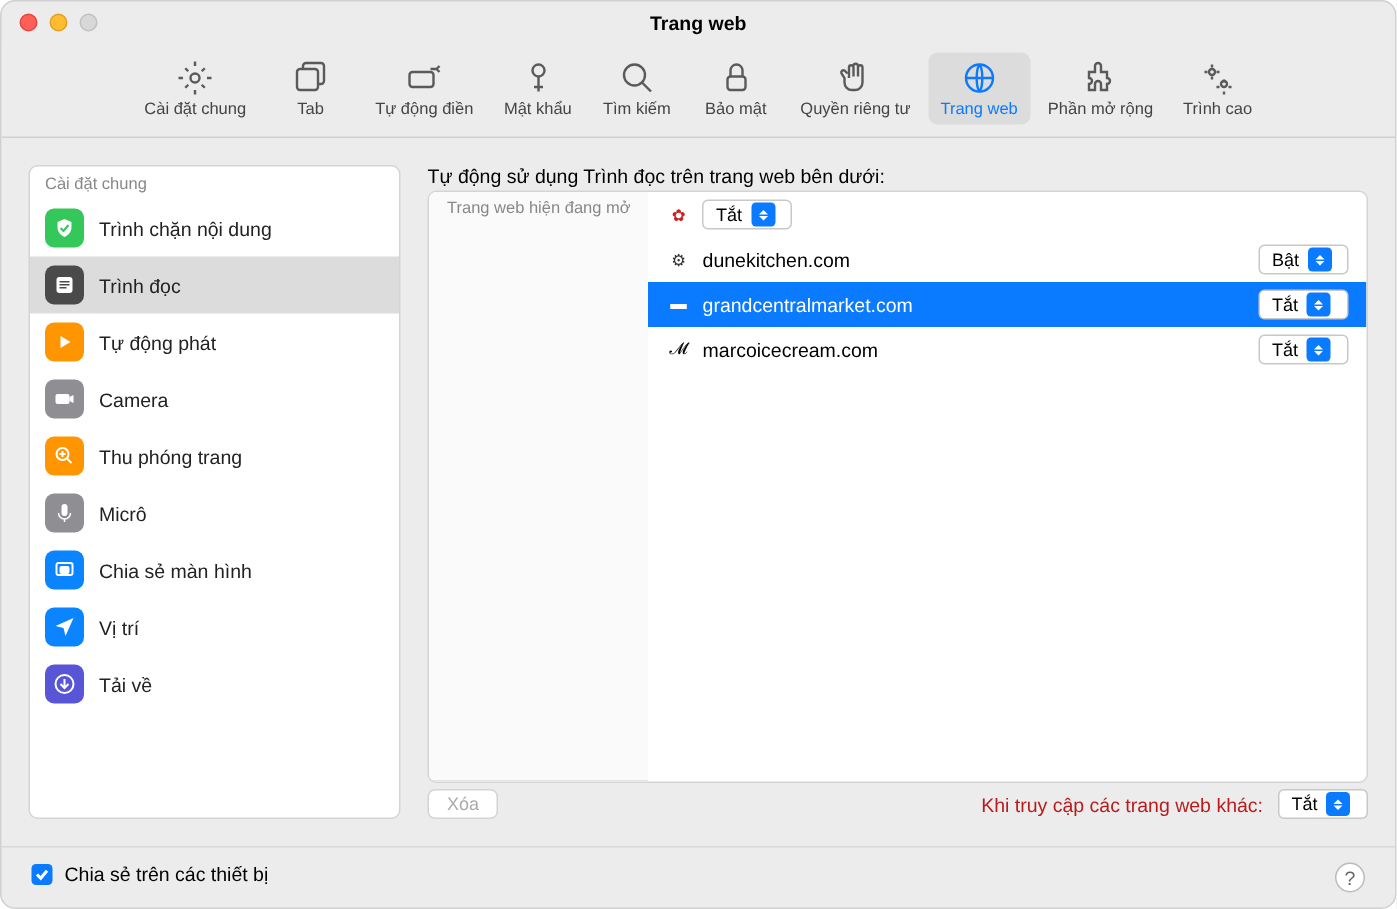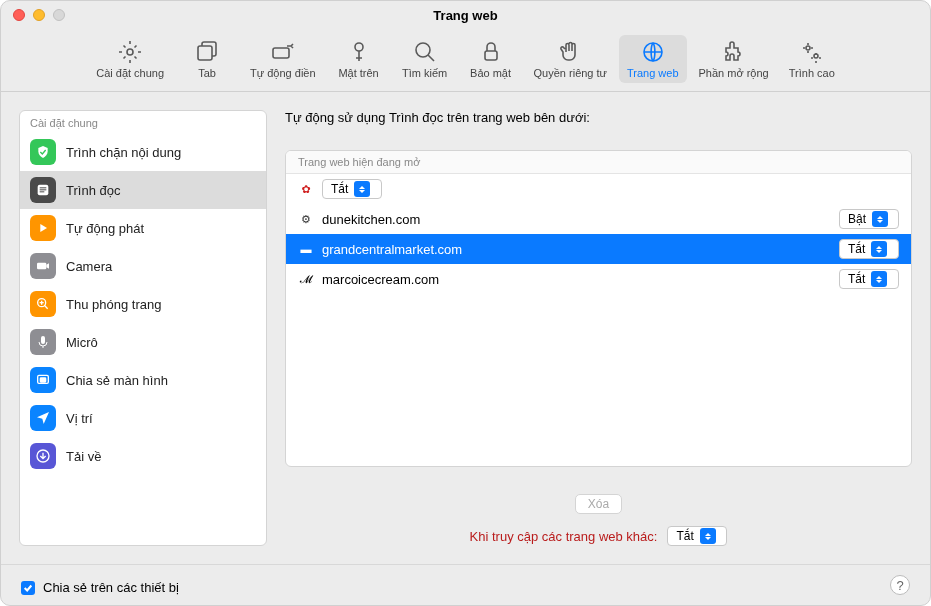--- a/index.html
+++ b/index.html
@@ -22,37 +22,37 @@
 .tlabel { font-size: 11px; color: #444; white-space: nowrap; }
 .content { flex: 1; display: flex; padding: 18px; gap: 18px; background: #ececec; overflow: hidden; }
 .sidebar { width: 248px; background: #fff; border: 1px solid #d4d4d4; border-radius: 6px; display: flex; flex-direction: column; overflow: hidden; }
 .sb-header { padding: 6px 10px 4px; font-size: 11px; color: #888; font-weight: 500; }
 .sb-list { flex: 1; overflow-y: auto; }
 .sb-item { display: flex; align-items: center; gap: 10px; padding: 6px 10px; cursor: pointer; }
 .sb-item.selected { background: #dcdcdc; }
 .sb-icon { width: 26px; height: 26px; border-radius: 6px; display: flex; align-items: center; justify-content: center; flex-shrink: 0; }
 .sb-icon svg { width: 16px; height: 16px; }
 .sb-label { font-size: 13px; color: #222; }
-.main { flex: 1; display: flex; flex-direction: column; gap: 23px; }
+.main { flex: 1; display: flex; flex-direction: column; gap: 0; }
 .main-title { font-size: 13px; color: #000; margin-bottom: 2px; }
-.site-box { flex: 1; background: #fff; border: 1px solid #d4d4d4; border-radius: 6px; overflow: hidden; display: flex; flex-direction: column; }
+.site-box { flex: 1; background: #fff; border: 1px solid #d4d4d4; border-radius: 6px; overflow: hidden; display: flex; flex-direction: row; }
 .site-header { padding: 5px 12px; font-size: 11px; color: #888; border-bottom: 1px solid #e4e4e4; background: #fafafa; }
 .site-list { flex: 1; overflow-y: auto; }
 .site-row { display: flex; align-items: center; padding: 5px 12px; gap: 8px; }
 .site-row.selected { background: #0a7aff; color: #fff; }
 .favicon { width: 16px; height: 16px; display: flex; align-items: center; justify-content: center; font-size: 11px; flex-shrink: 0; }
 .site-name { flex: 1; font-size: 13px; }
 .dropdown { background: #fff; border: 1px solid #c8c8c8; border-radius: 4px; padding: 1px 4px 1px 8px; font-size: 12px; display: flex; align-items: center; gap: 6px; min-width: 60px; color: #000; }
 .dd-arrows { background: #0a7aff; width: 16px; height: 16px; border-radius: 3px; display: flex; flex-direction: column; align-items: center; justify-content: center; }
 .dd-arrows::before { content: ""; border-left: 3px solid transparent; border-right: 3px solid transparent; border-bottom: 3px solid #fff; margin-bottom: 1px; }
 .dd-arrows::after { content: ""; border-left: 3px solid transparent; border-right: 3px solid transparent; border-top: 3px solid #fff; }
-.bottom-row { display: flex; align-items: center; justify-content: space-between; gap: 12px; margin-top: 4px; flex-direction: column; }
+.bottom-row { display: flex; align-items: center; justify-content: space-between; gap: 12px; margin-top: 4px; }
 .btn { background: #fff; border: 1px solid #d4d4d4; border-radius: 5px; padding: 2px 12px; font-size: 12px; color: #aaa; }
 .otherlabel { font-size: 13px; color: #b91c1c; }
-.footer { padding: 10px 20px; display: flex; align-items: flex-end; justify-content: space-between; border-top: 1px solid #d8d8d8; }
+.footer { padding: 10px 20px; display: flex; align-items: flex-start; justify-content: space-between; border-top: 1px solid #d8d8d8; }
 .checkbox-row { display: flex; align-items: center; gap: 8px; }
 .checkbox { width: 14px; height: 14px; background: #0a7aff; border-radius: 3px; display: flex; align-items: center; justify-content: center; }
 .checkbox svg { width: 10px; height: 10px; stroke: #fff; stroke-width: 2.5; fill: none; }
 .help { width: 20px; height: 20px; border: 1px solid #bbb; border-radius: 50%; display: flex; align-items: center; justify-content: center; font-size: 13px; color: #666; background: #fff; }
 </style>
 </head>
 <body>
 
 <div class="window">
   <div class="titlebar">
@@ -92,21 +92,21 @@
         </div>
       <div class="tlabel">Tự động điền</div>
     </div>
     <div class="tool">
       <div class="ticon">
           <svg viewBox="0 0 24 24">
             <circle cx="12" cy="7" r="4"></circle>
             <path d="M12 11v10m-3-3h6"></path>
           </svg>
         </div>
-      <div class="tlabel">Mật trên</div>
+      <div class="tlabel">Mật khẩu</div>
     </div>
     <div class="tool">
       <div class="ticon">
           <svg viewBox="0 0 24 24">
             <circle cx="10" cy="10" r="7"></circle>
             <path d="M15 15l6 6"></path>
           </svg>
         </div>
       <div class="tlabel">Tìm kiếm</div>
     </div>

